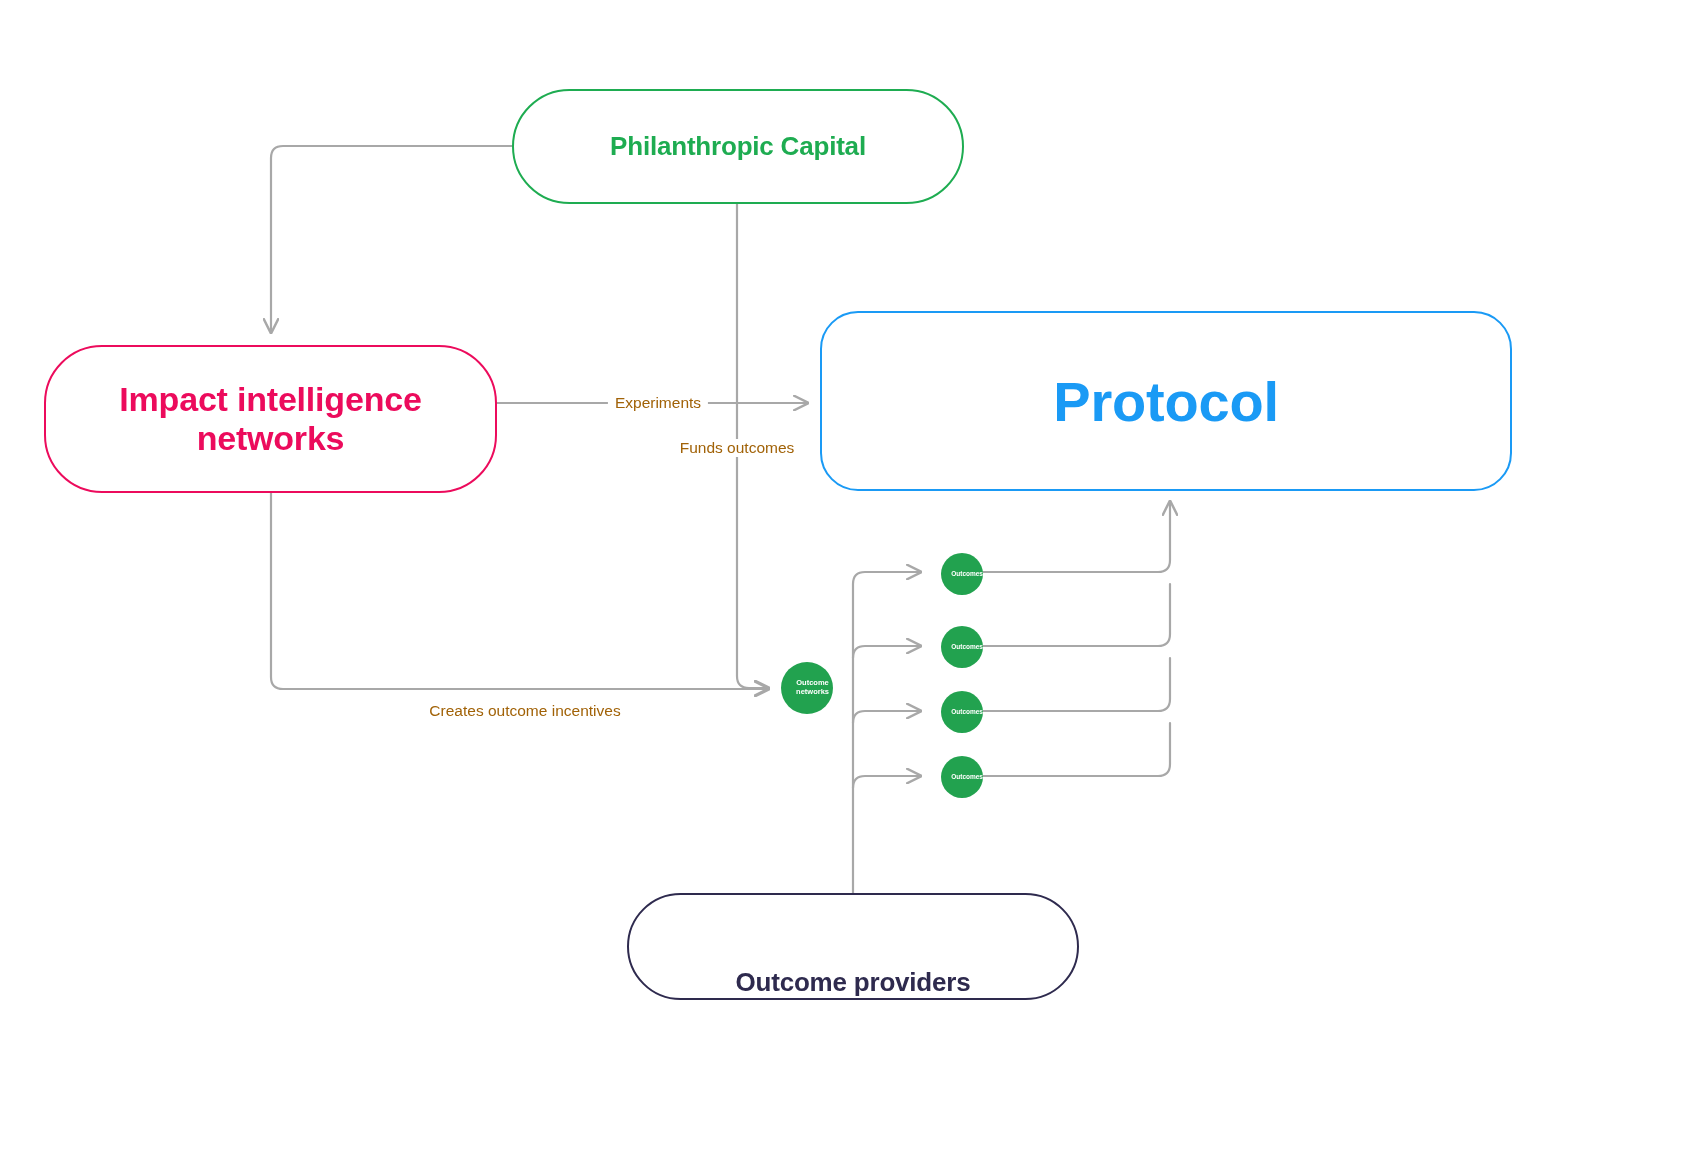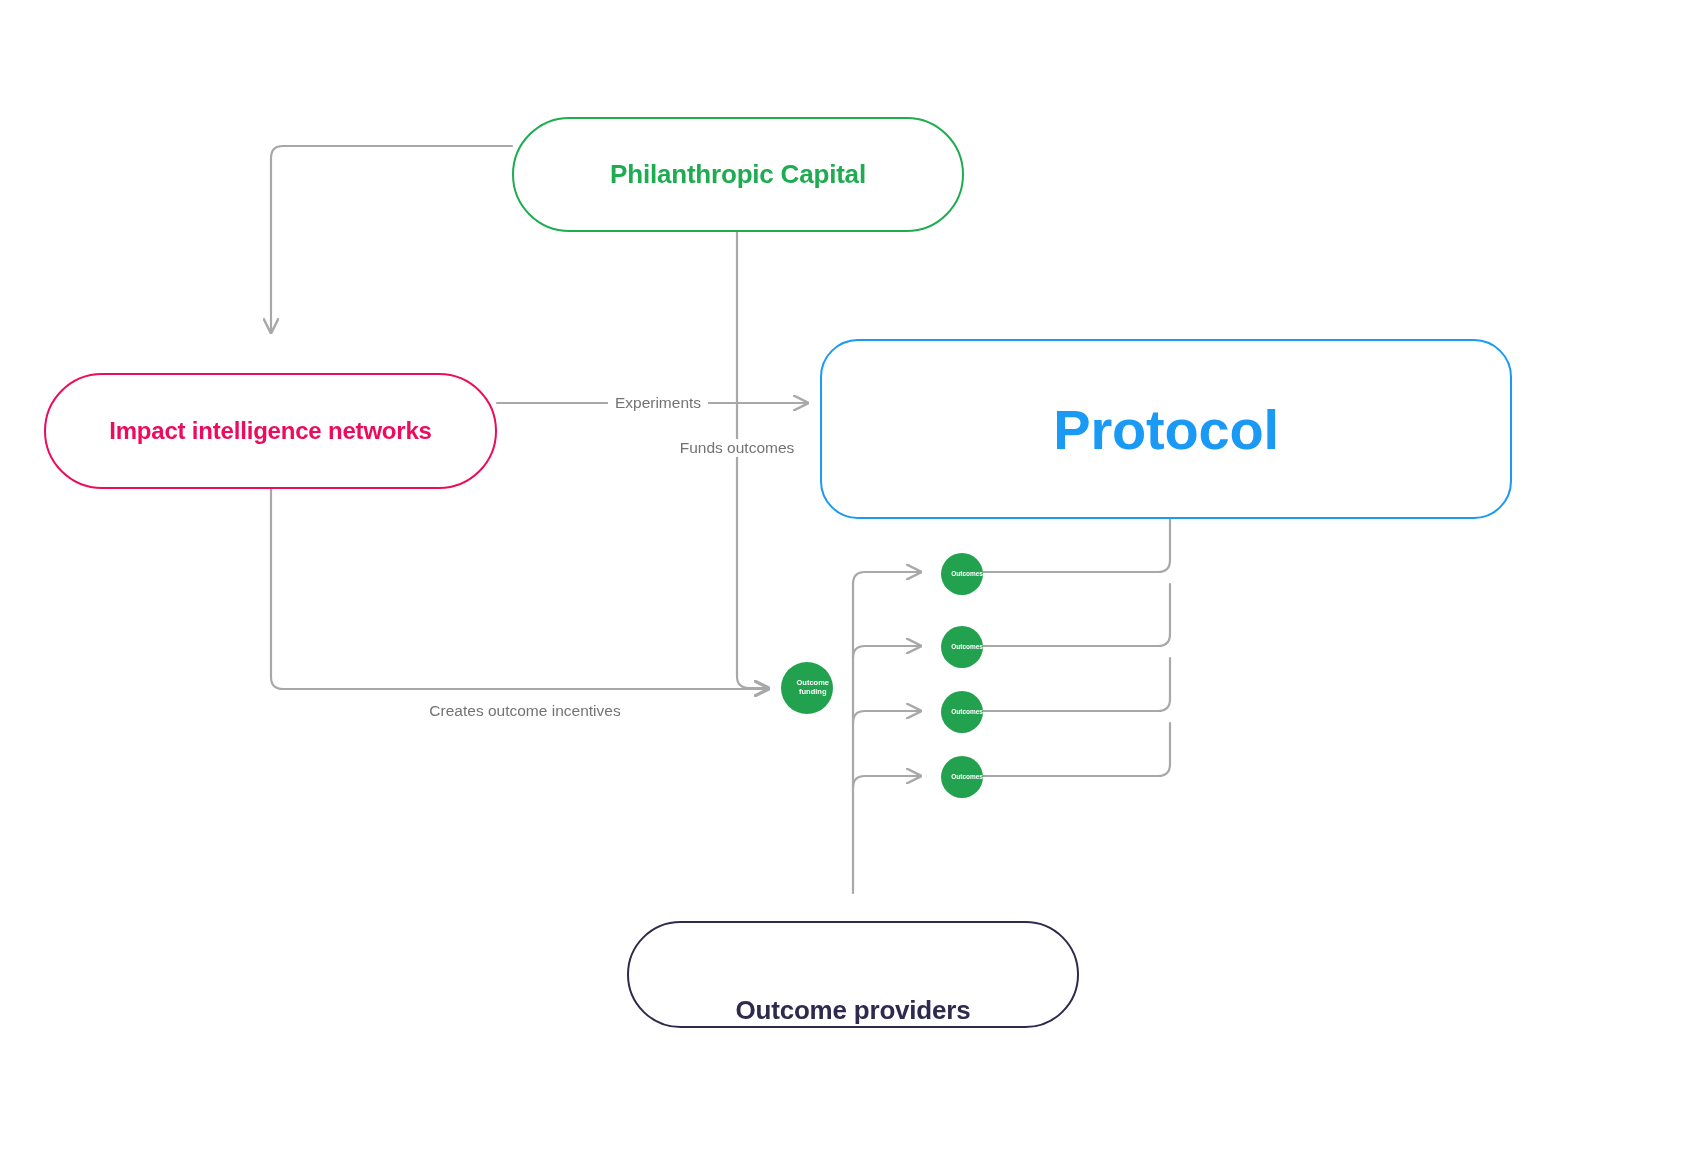--- a/index.html
+++ b/index.html
@@ -32,37 +32,36 @@
     position: absolute;
     box-sizing: border-box;
     background: #ffffff;
     display: flex;
     align-items: center;
     justify-content: center;
     text-align: center;
     font-weight: bold;
     letter-spacing: -0.2px;
     z-index: 3;
-    margin-top: 28px;
   }
   .node-philanthropic {
     left: 512px;  top: 89px;
     width: 452px; height: 115px;
     border: 2.5px solid #1eac51;
     border-radius: 58px;
     color: #1eac51;
     font-size: 26px;
   }
   .node-impact {
     left: 44px;   top: 345px;
-    width: 453px; height: 116px;
+    width: 453px; height: 148px;
     border: 2.5px solid #ec0b5c;
     border-radius: 58px;
     color: #ec0b5c;
-    font-size: 24px;
+    font-size: 34px;
   }
   .node-protocol {
     left: 820px;  top: 311px;
     width: 692px; height: 180px;
     border: 2.5px solid #1a9af5;
     border-radius: 38px;
     color: #1a9af5;
     font-size: 56px;
   }
   .node-providers {
@@ -101,21 +100,21 @@
     font-size: 6.5px;
   }
   .co1 { left: 941px; top: 553px; }
   .co2 { left: 941px; top: 626px; }
   .co3 { left: 941px; top: 691px; }
   .co4 { left: 941px; top: 756px; }
 
   
   .edge-label {
     position: absolute;
-    color: #737373;
+    color: #a16207;
     font-size: 15.5px;
     white-space: nowrap;
     background: #ffffff;
     padding: 0 7px;
     transform: translate(-50%, -50%);
     z-index: 2;
   }
   .lbl-experiments      { left: 658px; top: 403px; }
   .lbl-funds-outcomes   { left: 737px; top: 448px; }
   .lbl-creates-outcome  { left: 525px; top: 711px; }
@@ -166,21 +165,21 @@
     <span>Protocol</span>
   </div>
 
   <div class="node node-providers">
     <span>Outcome providers</span>
   </div>
 
   <div class="circle circle-funding">
     <span>
       <span>Outcome</span><br>
-      <span>funding</span>
+      <span>networks</span>
     </span>
   </div>
 
   <div class="circle circle-outcome co1">
     <span>Outcomes</span>
   </div>
   <div class="circle circle-outcome co2">
     <span>Outcomes</span>
   </div>
   <div class="circle circle-outcome co3">

